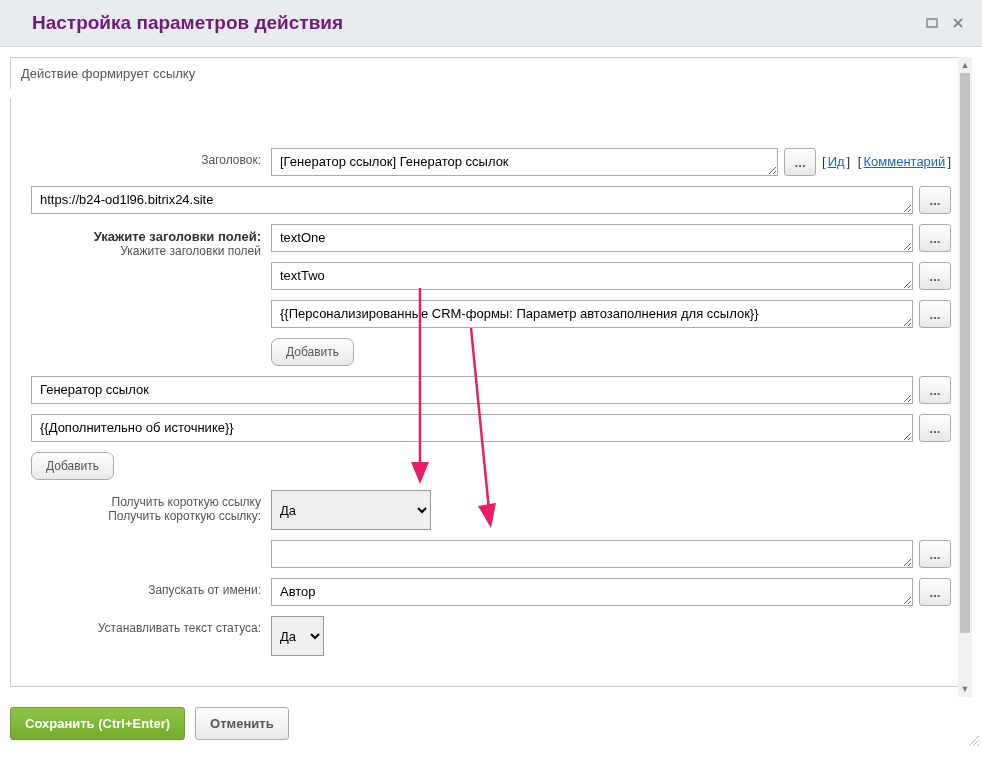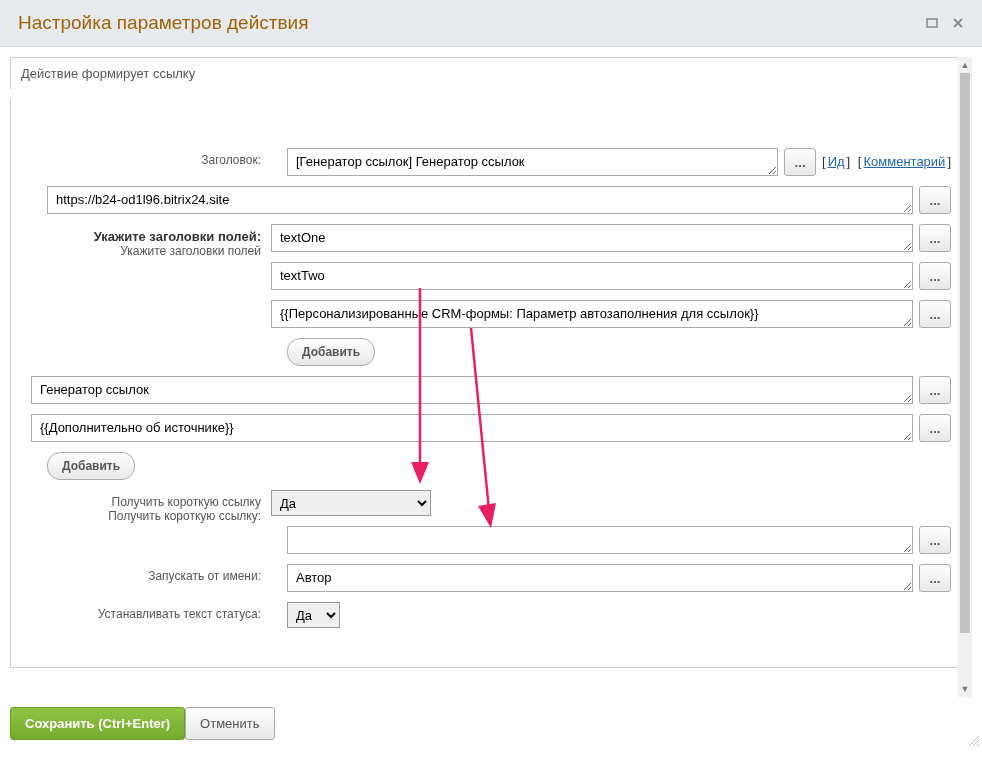--- a/index.html
+++ b/index.html
@@ -15,22 +15,23 @@
       background: #e8ebee;
       padding: 12px 18px;
       display: flex;
       align-items: center;
       justify-content: space-between;
       border-bottom: 1px solid #d5d9dd;
     }
     
     .dialog-title {
       font-size: 19px;
-      font-weight: normal;
-      color: #a16207;
+      font-weight: bold;
+      color: #701a75;
+      margin-left: 14px;
     }
     
     .dialog-controls {
       display: flex;
       gap: 14px;
       align-items: center;
     }
     
     .dialog-control-icon {
       cursor: pointer;
@@ -99,21 +100,21 @@
       min-width: 0;
     }
     
     .input-line {
       display: flex;
       align-items: flex-start;
       gap: 6px;
       margin-bottom: 10px;
     }
     
-    .input-line:last-child { margin-bottom: 0; margin-left: 16px; }
+    .input-line:last-child { margin-bottom: 0; }
     
     textarea.text-input {
       resize: both;
       height: 28px;
       min-height: 28px;
       overflow: hidden;
     }
     
     .text-input {
       flex: 1;
@@ -152,33 +153,33 @@
       display: flex;
       align-items: center;
       gap: 2px;
       padding-top: 6px;
       flex-shrink: 0;
     }
     
     .add-btn {
       background: linear-gradient(#fff, #e8e8e8);
       border: 1px solid #aaa;
-      border-radius: 13px;
+      border-radius: 7px;
       padding: 6px 14px;
       cursor: pointer;
-      font-weight: bold;
+      font-weight: normal;
       color: #555;
       font-size: 12px;
     }
     
     select.select-input {
       border: 1px solid #999;
       padding: 3px 4px;
       font-size: 13px;
-      height: 26px;
+      height: 40px;
       background: #efefef;
     }
     
     .select-wide { width: 160px; }
     
     .scrollbar-track {
       position: absolute;
       right: 0;
       top: 0;
       width: 14px;
@@ -204,38 +205,39 @@
       width: 10px;
       top: 16px;
       height: 560px;
       background: #c1c1c1;
       border-radius: 1px;
     }
     
     .dialog-footer {
       padding: 10px 10px 12px 10px;
       display: flex;
+      gap: 10px;
       align-items: center;
     }
     
     .btn-save {
       background: linear-gradient(#8fc447, #76ac2e);
       color: #fff;
       font-weight: bold;
       border: 1px solid #6b9e28;
       border-radius: 3px;
       padding: 8px 14px;
       cursor: pointer;
       font-size: 13px;
     }
     
     .btn-cancel {
       background: linear-gradient(#fff, #e8e8e8);
       color: #555;
-      font-weight: normal;
+      font-weight: bold;
       border: 1px solid #aaa;
       border-radius: 3px;
       padding: 8px 14px;
       cursor: pointer;
       font-size: 13px;
     }
     
     .resize-handle {
       position: absolute;
       right: 2px;

